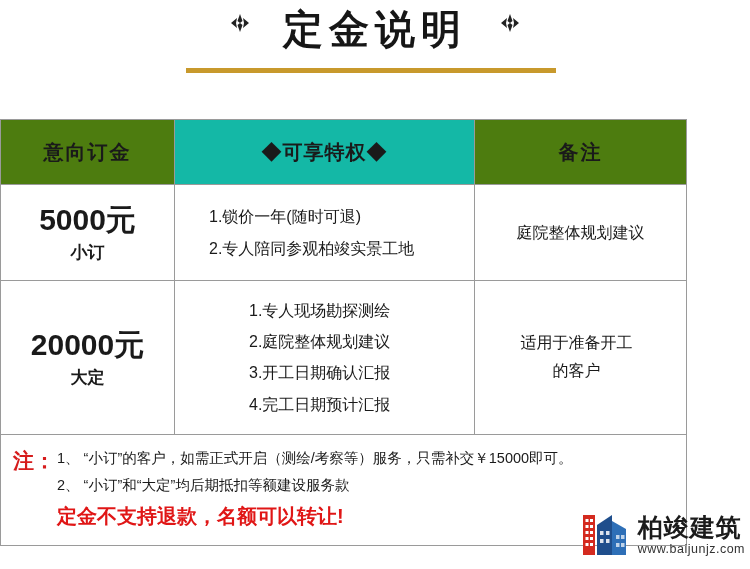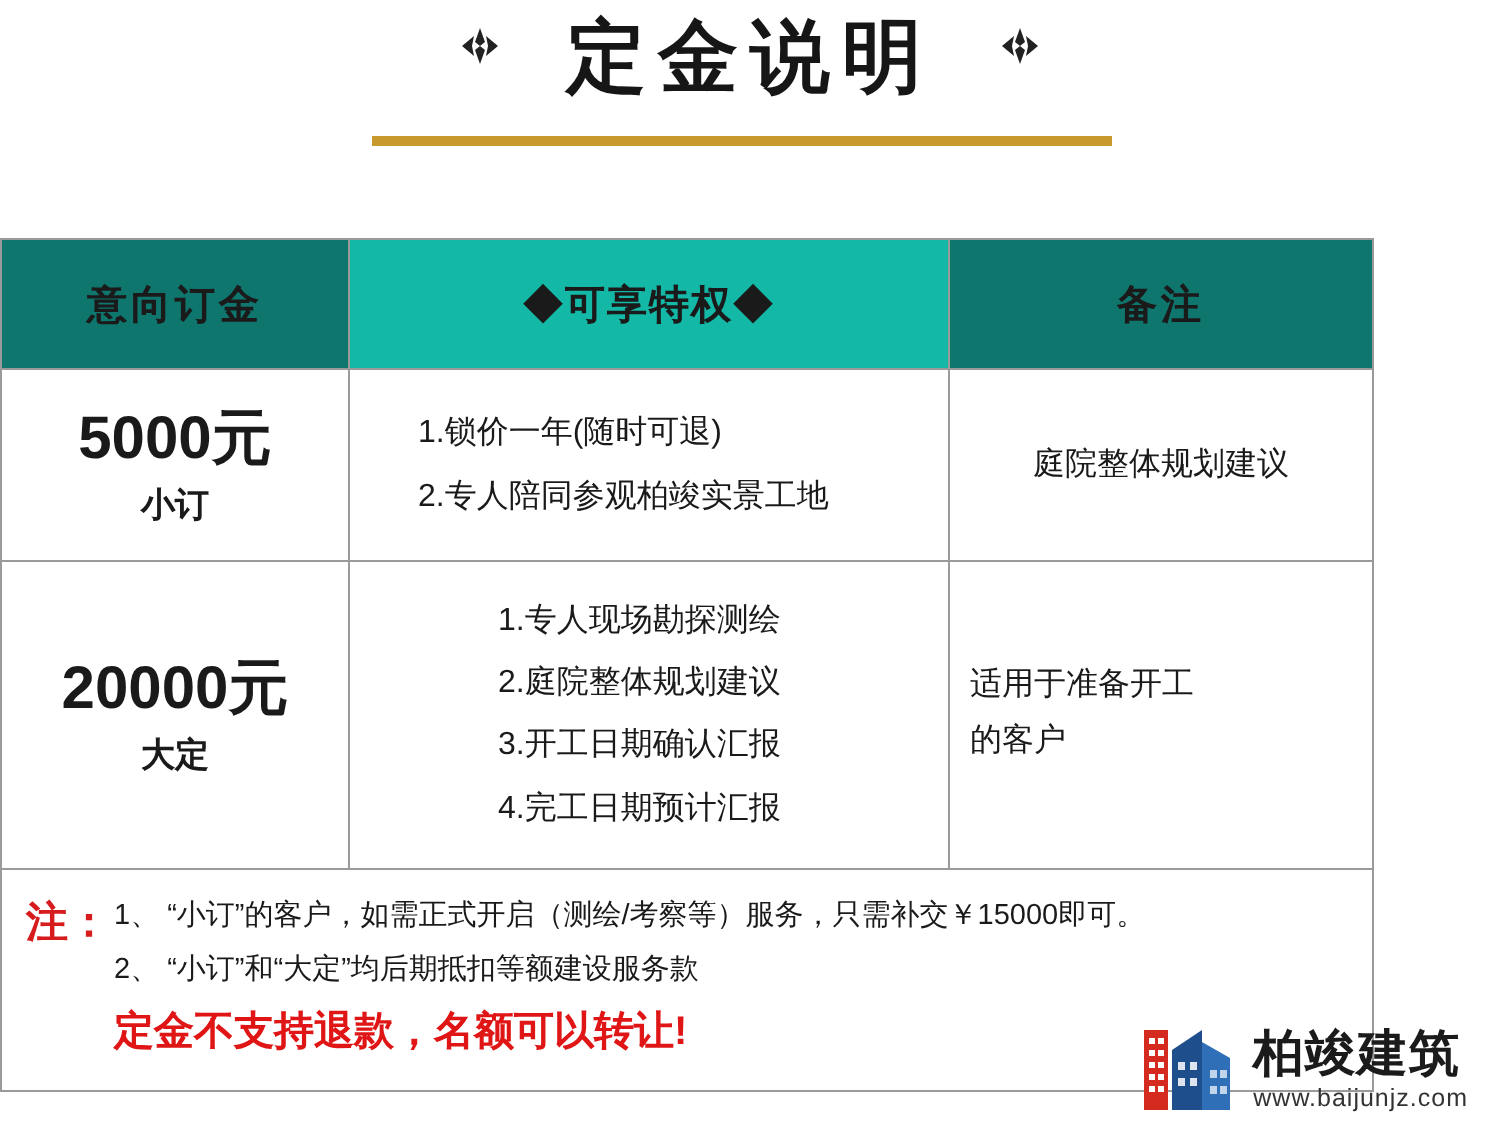--- a/index.html
+++ b/index.html
@@ -66,21 +66,21 @@
   }
   table.main-table td {
     border: 1px solid #9a9a9a;
     vertical-align: middle;
   }
   .col-a { width: 174px; }
   .col-b { width: 300px; }
   .col-c { width: 212px; }
 
   .head-a, .head-c {
-    background: #0f766e;
+    background: #4d7c0f;
     text-align: center;
     font-size: 20px;
     font-weight: bold;
     height: 62px;
     letter-spacing: 2px;
   }
   .head-b {
     background: #14b8a6;
     text-align: center;
     font-size: 20px;
@@ -117,21 +117,21 @@
     white-space: nowrap;
   }
 
   .note-cell {
     text-align: center;
     font-size: 16px;
     line-height: 1.75;
     padding: 10px 18px;
   }
   .note-cell.left {
-    text-align: left;
+    text-align: center;
     padding-left: 10px;
     margin-left: 28px;
   }
 
   .row1 { height: 96px; }
   .row2 { height: 148px; }
 
   .footnote-cell {
     padding: 10px 10px 10px 12px;
   }
@@ -155,21 +155,21 @@
   }
   .footnote-lines .red {
     color: #e01616;
     font-weight: bold;
     font-size: 20px;
   }
 
   
   .logo {
     position: absolute;
-    right: 16px;
+    right: 5px;
     bottom: 10px;
     display: flex;
     align-items: center;
     gap: 8px;
   }
   .logo-mark {
     width: 48px;
     height: 48px;
     position: relative;
   }

